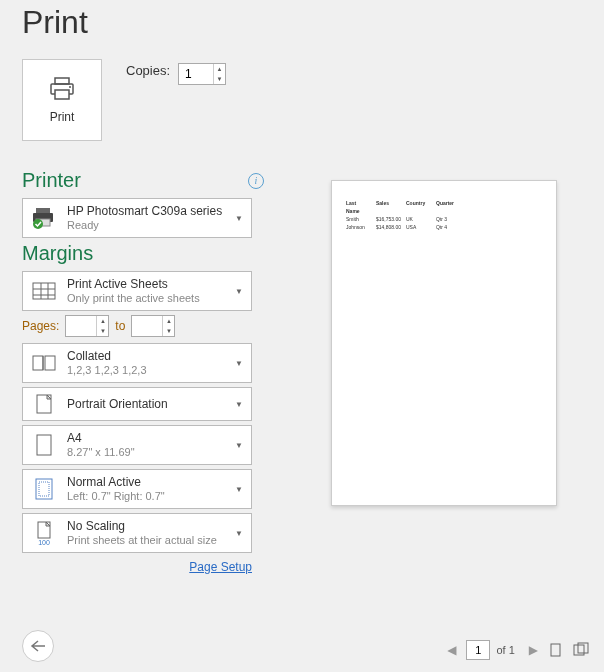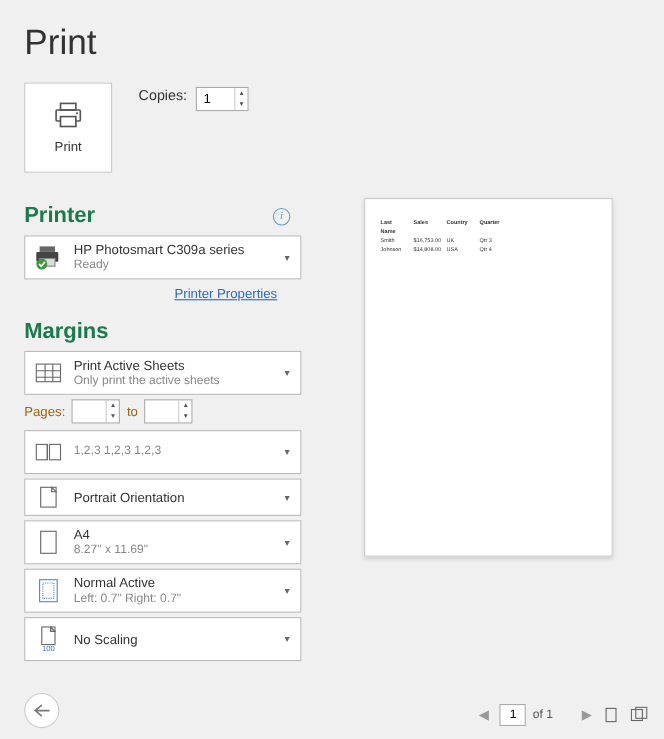--- a/index.html
+++ b/index.html
@@ -1,52 +1,52 @@
 <!DOCTYPE html>
 <html><head>
 <meta charset="utf-8">
 <style>
 * { box-sizing: border-box; margin: 0; padding: 0; font-family: "Segoe UI", sans-serif; }
 body { background: #f0f0f0; width: 604px; height: 672px; display: flex; overflow: hidden; }
-.left-panel { width: 284px; padding: 20px 20px 10px 22px; background: #f0f0f0; }
+.left-panel { width: 284px; padding: 4px 20px 10px 22px; background: #f0f0f0; }
 .right-panel { flex: 1; background: #f0f0f0; position: relative; padding-top: 180px; }
 .back-arrow { position: absolute; left: 22px; bottom: 10px; width: 32px; height: 32px; border: 1px solid #ccc; border-radius: 50%; background: #fff; display: flex; align-items: center; justify-content: center; color: #555; cursor: pointer; }
 .page-title { font-size: 32px; font-weight: 300; color: #333; margin-bottom: 18px; }
 .top-row { display: flex; align-items: flex-start; gap: 24px; margin-bottom: 28px; }
 .print-tile { width: 80px; height: 82px; border: 1px solid #c8c8c8; background: #fff; display: flex; flex-direction: column; align-items: center; justify-content: center; gap: 8px; cursor: pointer; }
 .print-tile .label { font-size: 12px; color: #333; }
 .copies-row { display: flex; gap: 8px; margin-top: 4px; }
 .copies-label { font-size: 13px; color: #333; }
 .spinner { position: relative; display: inline-flex; }
 .spinner input { width: 48px; height: 22px; border: 1px solid #aaa; padding: 0 14px 0 6px; font-size: 12px; }
 .spinner .arrows { position: absolute; right: 1px; top: 1px; width: 12px; height: 20px; display: flex; flex-direction: column; }
 .spinner .arrows span { flex: 1; font-size: 6px; display: flex; align-items: center; justify-content: center; color: #555; border-left: 1px solid #ccc; cursor: pointer; }
 .section-header { display: flex; align-items: center; justify-content: space-between; margin-bottom: 6px; }
-.section-title { font-size: 20px; font-weight: 700; color: #1a7a4b; }
+.section-title { font-size: 20px; font-weight: 400; color: #1a7a4b; }
 .info-icon { width: 16px; height: 16px; border: 1px solid #5aa0d0; border-radius: 50%; color: #5aa0d0; font-size: 10px; display: flex; align-items: center; justify-content: center; font-style: italic; font-family: serif; cursor: pointer; }
-.dropdown { width: 252px; border: 1px solid #bbb; background: #fff; display: flex; align-items: center; padding: 4px 6px; gap: 8px; cursor: pointer; margin-bottom: 4px; position: relative; }
+.dropdown { width: 230px; border: 1px solid #bbb; background: #fff; display: flex; align-items: center; padding: 4px 6px; gap: 8px; cursor: pointer; margin-bottom: 4px; position: relative; }
 .dropdown.tall { height: 40px; }
 .dd-icon { width: 30px; height: 30px; display: flex; align-items: center; justify-content: center; flex-shrink: 0; }
 .dd-text { flex: 1; display: flex; flex-direction: column; line-height: 1.2; }
 .dd-title { font-size: 12px; color: #333; }
 .dd-sub { font-size: 11px; color: #888; }
 .dd-caret { font-size: 8px; color: #666; position: absolute; right: 8px; }
 .link-right { text-align: right; margin: 4px 12px 14px 0; }
 .link-right a { font-size: 12px; color: #2a6bc5; text-decoration: underline; cursor: pointer; }
 .pages-row { display: flex; align-items: center; gap: 6px; margin-bottom: 6px; }
 .pages-row .lbl { font-size: 12px; color: #a16207; }
 .pages-row .spinner input { width: 44px; }
 .preview-page { width: 226px; height: 326px; background: #fff; border: 1px solid #ccc; box-shadow: 0 2px 4px rgba(0,0,0,0.15); margin: 0 auto; padding: 18px 14px; font-size: 5px; color: #333; line-height: 1.6; }
 .pv-hdr { display: flex; gap: 6px; font-weight: bold; }
 .pv-row { display: flex; gap: 6px; }
 .pv-row span, .pv-hdr span { width: 24px; }
 .bottom-bar { position: absolute; bottom: 12px; left: 0; right: 14px; display: flex; align-items: center; justify-content: flex-end; gap: 6px; }
 .nav-btn { font-size: 12px; color: #999; cursor: pointer; padding: 0 4px; }
 .page-num { width: 24px; height: 20px; border: 1px solid #aaa; background: #fff; font-size: 11px; text-align: center; }
-.of-lbl { font-size: 11px; color: #555; margin-right: 16px; }
+.of-lbl { font-size: 11px; color: #555; margin-right: 4px; }
 .zoom-icon { width: 18px; height: 18px; display: flex; align-items: center; justify-content: center; font-size: 12px; color: #666; cursor: pointer; }
 .watermark { position: absolute; bottom: 4px; right: 10px; font-size: 20px; font-weight: bold; color: #f59f30; letter-spacing: 1px; opacity: 0.85; pointer-events: none; }
 svg { display: block; }
 </style>
 </head>
 <body>
 
 <div class="left-panel">
   <div class="page-title">Print</div>
 
@@ -89,21 +89,20 @@
           <path d="M5.5 18 l2 2 l3.5-4" stroke="#fff" stroke-width="1.5" fill="none"></path>
         </svg>
     </div>
     <div class="dd-text">
       <span class="dd-title">HP Photosmart C309a series</span>
       <span class="dd-sub">Ready</span>
     </div>
     <span class="dd-caret">▼</span>
   </div>
 
-  <div class="link-right"><a>Printer Properties</a></div>
 
   <div class="section-header">
     <div class="section-title">Margins</div>
   </div>
 
   <div class="dropdown tall">
     <div class="dd-icon">
       <svg width="26" height="20" viewBox="0 0 26 20">
           <rect x="2" y="2" width="22" height="16" fill="none" stroke="#666"></rect>
           <line x1="2" y1="8" x2="24" y2="8" stroke="#666"></line>
@@ -140,20 +139,21 @@
 
   <div class="dropdown tall">
     <div class="dd-icon">
       <svg width="26" height="18" viewBox="0 0 26 18">
           <rect x="2" y="2" width="10" height="14" fill="none" stroke="#666"></rect>
           <rect x="14" y="2" width="10" height="14" fill="none" stroke="#666"></rect>
           <line x1="12" y1="2" x2="12" y2="16" stroke="#666"></line>
         </svg>
     </div>
     <div class="dd-text">
+      <span class="dd-title">Collated</span>
       <span class="dd-sub">1,2,3    1,2,3    1,2,3</span>
     </div>
     <span class="dd-caret">▼</span>
   </div>
 
   <div class="dropdown" style="height:34px">
     <div class="dd-icon">
       <svg width="18" height="22" viewBox="0 0 18 22">
           <rect x="2" y="2" width="14" height="18" fill="none" stroke="#666"></rect>
           <path d="M12 2 L16 6 L12 6 Z" fill="#ddd" stroke="#666"></path>
@@ -195,24 +195,26 @@
   <div class="dropdown tall">
     <div class="dd-icon" style="flex-direction:column;gap:0">
       <svg width="16" height="18" viewBox="0 0 16 18">
           <rect x="2" y="1" width="12" height="16" fill="none" stroke="#666"></rect>
           <path d="M10 1 L14 5 L10 5 Z" fill="#ddd" stroke="#666"></path>
         </svg>
       <span style="font-size:7px;color:#3a78c4">100</span>
     </div>
     <div class="dd-text">
       <span class="dd-title">No Scaling</span>
-    </div>
-    <span class="dd-caret">▼</span>
-  </div>
-
+      <span class="dd-sub">Print sheets at their actual size</span>
+    </div>
+    <span class="dd-caret">▼</span>
+  </div>
+
+  <div class="link-right"><a>Page Setup</a></div>
 
   <div class="back-arrow">
     <svg width="16" height="14" viewBox="0 0 16 14">
         <path d="M8 2 L2 7 L8 12 M2 7 H15" stroke="#777" stroke-width="1.5" fill="none"></path>
       </svg>
   </div>
 </div>
 
 <div class="right-panel">
   <div class="preview-page">

